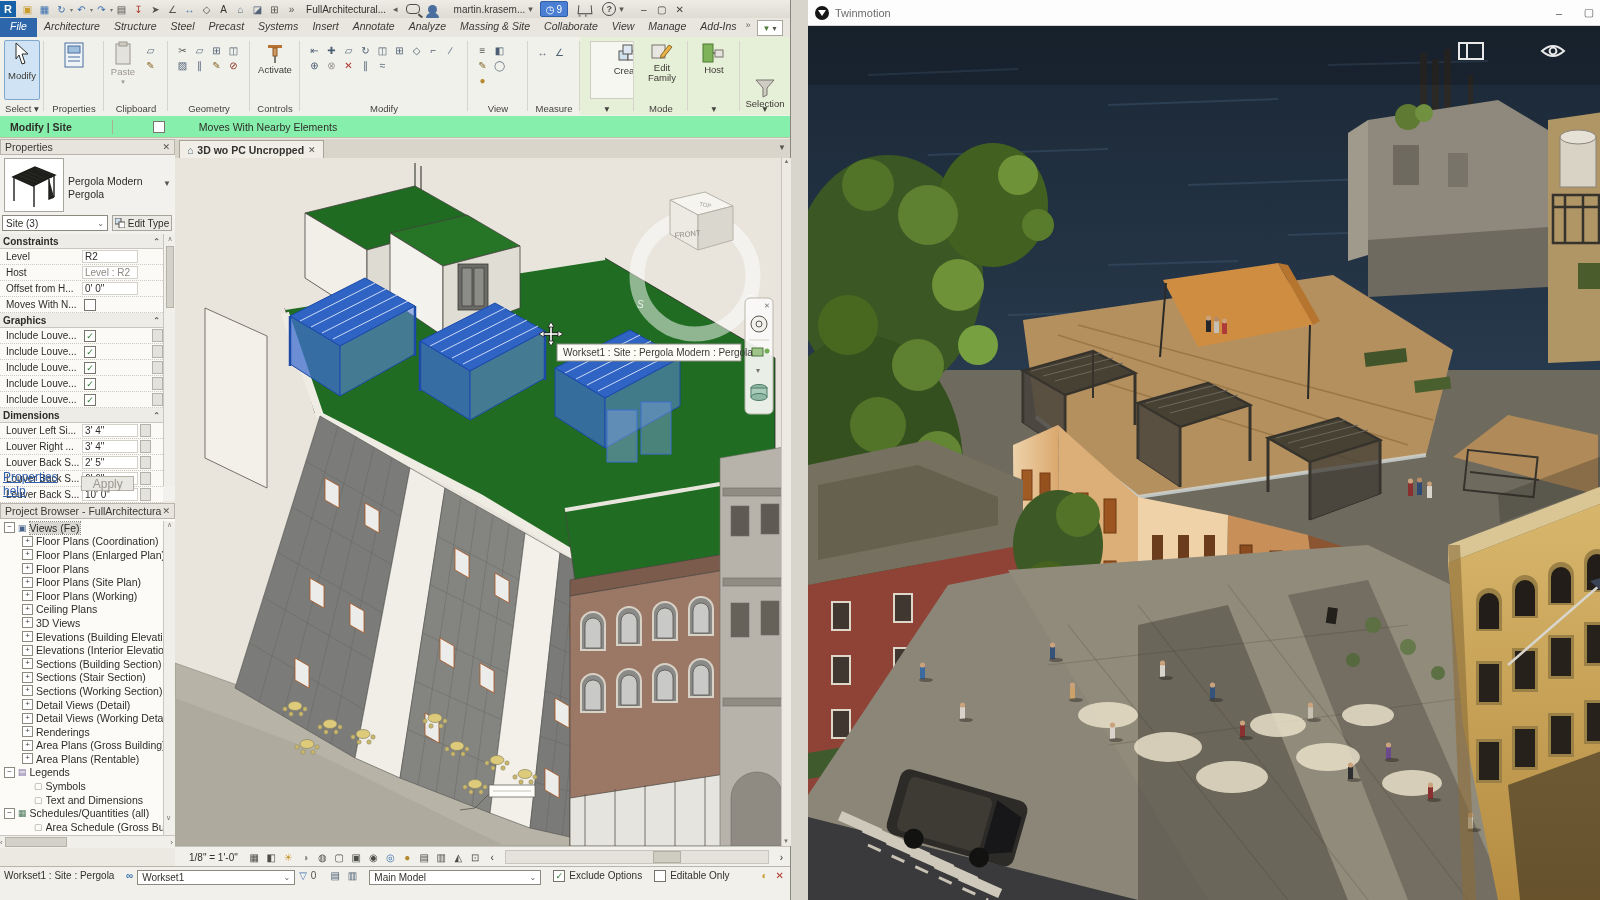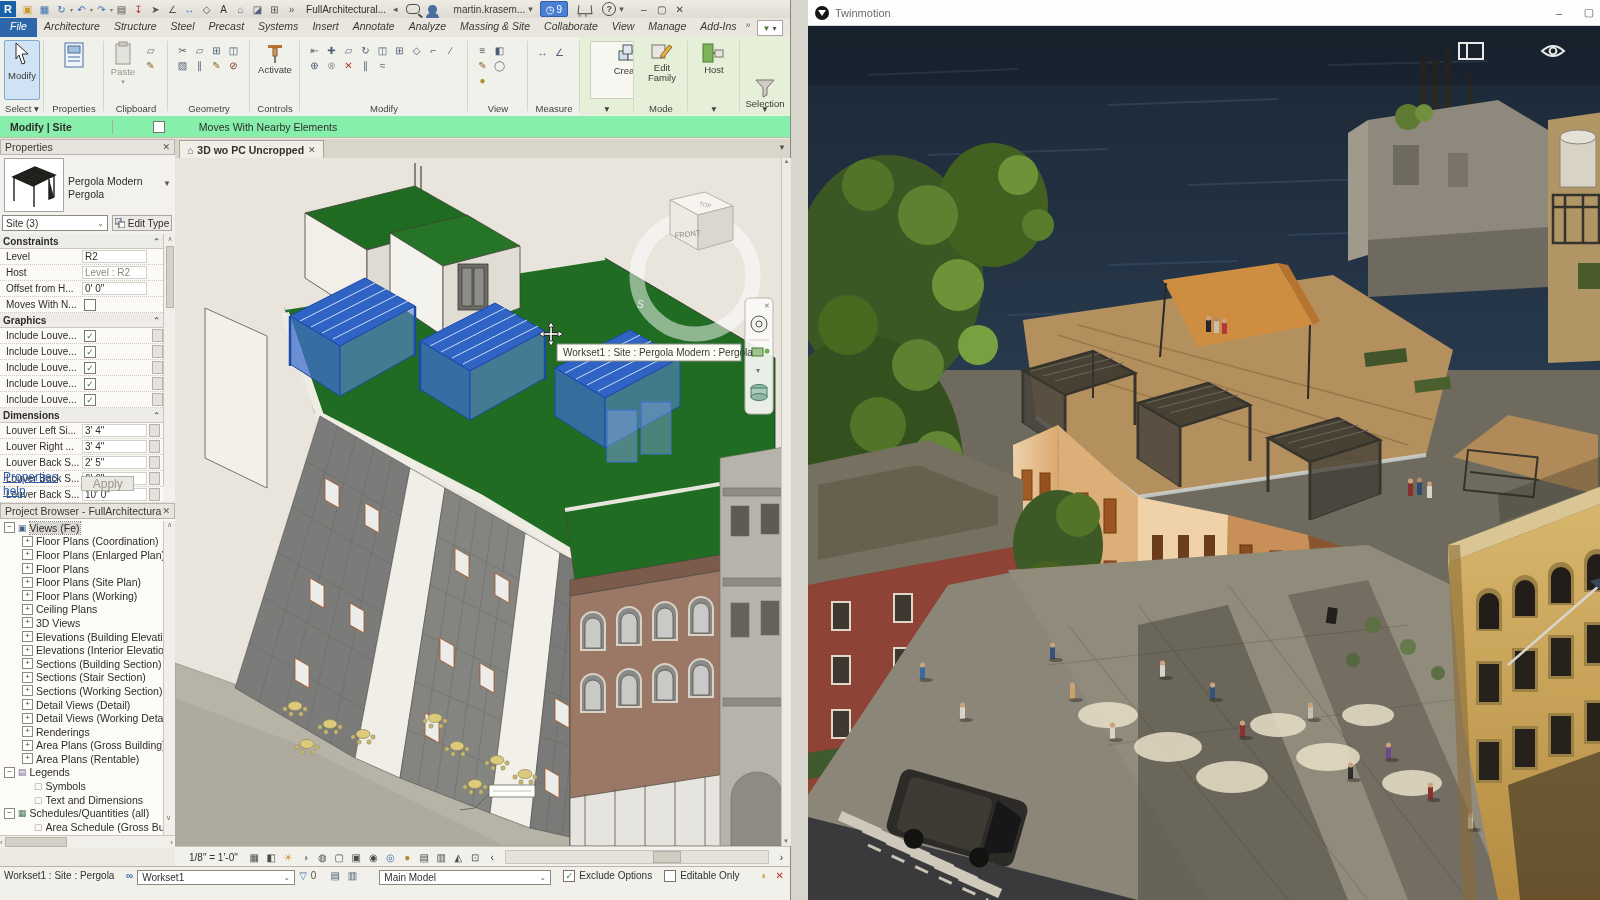--- a/index.html
+++ b/index.html
@@ -61,21 +61,21 @@
        font-size:10px;color:#2e2c28;display:flex;align-items:center;padding:0 3px;box-sizing:border-box;}
   .sel-combo .dd{margin-left:auto;font-size:8px;color:#666;}
   .edit-type{position:absolute;left:112px;top:76px;width:60px;height:16px;background:#eceae4;border:1px solid #a8a59c;
        font-size:10px;color:#2e2c28;display:flex;align-items:center;justify-content:center;gap:3px;box-sizing:border-box;}
   #prop-grid{position:absolute;left:0;top:95px;width:163px;}
   .pg-sec{height:14px;background:#eeece7;border-bottom:1px solid #c9c6bf;font-weight:bold;font-size:10px;color:#2e2c28;
        display:flex;align-items:center;padding:0 3px;}
   .pg-sec .ch{margin-left:auto;font-size:8px;color:#66645e;}
   .pg-row{height:15px;display:flex;align-items:center;border-bottom:1px dotted #ccc9c2;background:#fbfaf7;}
   .pg-lab{width:76px;padding-left:6px;color:#2e2c28;white-space:nowrap;overflow:hidden;flex:none;}
-  .pg-val{width:65px;height:13px;background:#fff;border:1px solid #d4d1ca;font-size:10px;color:#2e2c28;
+  .pg-val{width:56px;height:13px;background:#fff;border:1px solid #d4d1ca;font-size:10px;color:#2e2c28;
        display:flex;align-items:center;padding:0 2px;box-sizing:border-box;white-space:nowrap;overflow:hidden;flex:none;}
   .pg-val.ro{color:#8a8880;}
   .pg-assoc{width:9px;height:11px;background:#e4e2dc;border:1px solid #b5b2a9;margin-left:2px;flex:none;}
   .pg-scroll{position:absolute;left:163px;top:95px;width:12px;height:252px;background:#f0efe9;border-left:1px solid #c9c6bf;
        font-size:7px;color:#77756d;text-align:center;line-height:10px;}
   .pg-thumb{margin:2px 2px;height:60px;background:#d4d1c8;border:1px solid #b5b2a9;}
   .props-foot{position:absolute;left:0;top:337px;width:144px;height:15px;display:flex;align-items:center;font-size:12px;}
   .props-help{color:#2f5fae;text-decoration:underline;margin-left:3px;}
   .apply-btn{margin-left:auto;margin-right:10px;width:52px;height:13px;background:#e8e7e1;border:1px solid #b5b2a9;
        color:#9a978e;display:flex;align-items:center;justify-content:center;}
@@ -947,21 +947,21 @@
       <span style="width:118px;overflow:hidden;white-space:nowrap;margin-left:4px;flex:none;">Workset1 : Site : Pergola</span>
       <span class="st-ic" style="color:#3b6fae;font-weight:bold;">∞</span>
       <div class="st-combo" style="width:158px;flex:none;">
         <span>Workset1</span>
           <span class="dd">⌄</span>
       </div>
       <span class="st-ic" style="color:#3b6fae;">▽</span>
       <span style="color:#55534d;">0</span>
       <span class="st-ic" style="color:#4d5f74;margin-left:14px;">▤</span>
       <span class="st-ic" style="color:#4d5f74;">▥</span>
-      <div class="st-combo" style="width:172px;flex:none;margin-left:18px;">
+      <div class="st-combo" style="width:172px;flex:none;margin-left:8px;">
         <span>Main Model</span>
           <span class="dd">⌄</span>
       </div>
       <span class="cbx" style="margin-left:12px;">✓</span>
       <span>Exclude Options</span>
       <span class="cbx" style="margin-left:12px;"></span>
       <span>Editable Only</span>
       <span class="st-ic" style="margin-left:auto;color:#c99a2e;">◐</span>
       <span class="st-ic" style="color:#b0342c;margin-right:6px;">✕</span>
     </div>

